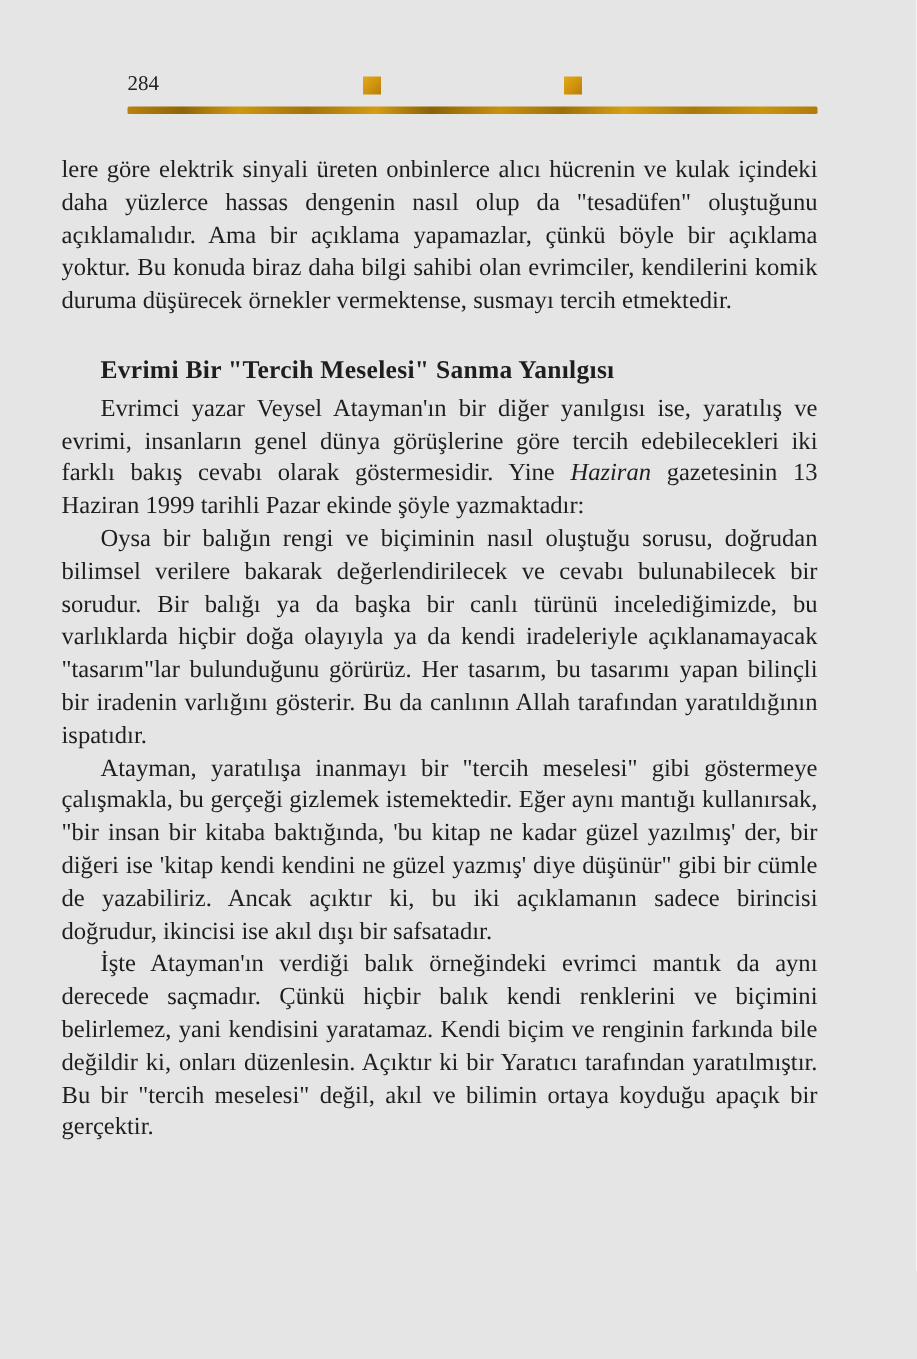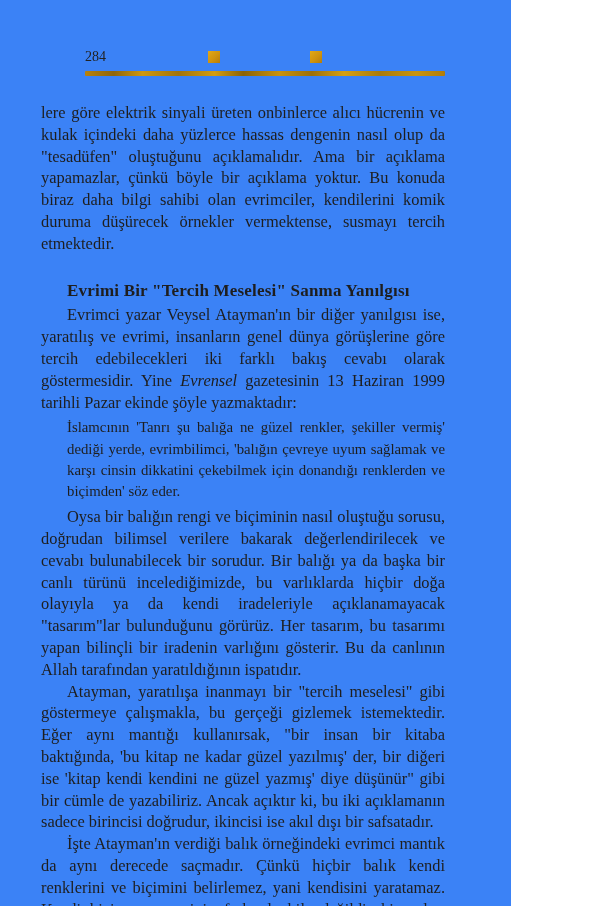--- a/index.html
+++ b/index.html
@@ -2,23 +2,23 @@
 <html lang="tr"><head>
 <meta charset="utf-8">
 <style>
   html, body {
     margin: 0;
     padding: 0;
     background: #ffffff;
   }
   .page {
     position: relative;
-    width: 511px;
+    width: 611px;
     height: 906px;
-    background: #3b82f6;
+    background: #e5e5e5;
     font-family: "Liberation Serif", "DejaVu Serif", serif;
     color: #1e1e1e;
     overflow: hidden;
     box-sizing: border-box;
   }
   .header {
     margin: 48px 66px 0 85px;
     display: flex;
     align-items: center;
     justify-content: space-between;
@@ -97,23 +97,22 @@
   </div>
 
   <div class="header-rule"></div>
 
   <div class="body-text">
 
     <p>lere göre elektrik sinyali üreten onbinlerce alıcı hücrenin ve kulak içindeki daha yüzlerce hassas dengenin nasıl olup da "tesadüfen" oluştuğunu açıklamalıdır. Ama bir açıklama yapamazlar, çünkü böyle bir açıklama yoktur. Bu konuda biraz daha bilgi sahibi olan evrimciler, kendilerini komik duruma düşürecek örnekler vermektense, susmayı tercih etmektedir.</p>
 
     <p class="section-heading">Evrimi Bir "Tercih Meselesi" Sanma Yanılgısı</p>
 
-    <p class="indent"><span>Evrimci yazar Veysel Atayman'ın bir diğer yanılgısı ise, yaratılış ve evrimi, insanların genel dünya görüşlerine göre tercih edebilecekleri iki farklı bakış cevabı olarak göstermesidir. Yine </span><span class="italic">Evrensel</span><span> gazetesinin 13 Haziran 1999 tarihli Pazar ekinde şöyle yazmaktadır:</span></p>
+    <p class="indent"><span>Evrimci yazar Veysel Atayman'ın bir diğer yanılgısı ise, yaratılış ve evrimi, insanların genel dünya görüşlerine göre tercih edebilecekleri iki farklı bakış cevabı olarak göstermesidir. Yine </span><span class="italic">Haziran</span><span> gazetesinin 13 Haziran 1999 tarihli Pazar ekinde şöyle yazmaktadır:</span></p>
 
-    <p class="block-quote">İslamcının 'Tanrı şu balığa ne güzel renkler, şekiller vermiş' dediği yerde, evrimbilimci, 'balığın çevreye uyum sağlamak ve karşı cinsin dikkatini çekebilmek için donandığı renklerden ve biçimden' söz eder.</p>
 
     <p class="indent">Oysa bir balığın rengi ve biçiminin nasıl oluştuğu sorusu, doğrudan bilimsel verilere bakarak değerlendirilecek ve cevabı bulunabilecek bir sorudur. Bir balığı ya da başka bir canlı türünü incelediğimizde, bu varlıklarda hiçbir doğa olayıyla ya da kendi iradeleriyle açıklanamayacak "tasarım"lar bulunduğunu görürüz. Her tasarım, bu tasarımı yapan bilinçli bir iradenin varlığını gösterir. Bu da canlının Allah tarafından yaratıldığının ispatıdır.</p>
 
     <p class="indent">Atayman, yaratılışa inanmayı bir "tercih meselesi" gibi göstermeye çalışmakla, bu gerçeği gizlemek istemektedir. Eğer aynı mantığı kullanırsak, "bir insan bir kitaba baktığında, 'bu kitap ne kadar güzel yazılmış' der, bir diğeri ise 'kitap kendi kendini ne güzel yazmış' diye düşünür" gibi bir cümle de yazabiliriz. Ancak açıktır ki, bu iki açıklamanın sadece birincisi doğrudur, ikincisi ise akıl dışı bir safsatadır.</p>
 
     <p class="indent">İşte Atayman'ın verdiği balık örneğindeki evrimci mantık da aynı derecede saçmadır. Çünkü hiçbir balık kendi renklerini ve biçimini belirlemez, yani kendisini yaratamaz. Kendi biçim ve renginin farkında bile değildir ki, onları düzenlesin. Açıktır ki bir Yaratıcı tarafından yaratılmıştır. Bu bir "tercih meselesi" değil, akıl ve bilimin ortaya koyduğu apaçık bir gerçektir.</p>
 
   </div>
 
 </div>

